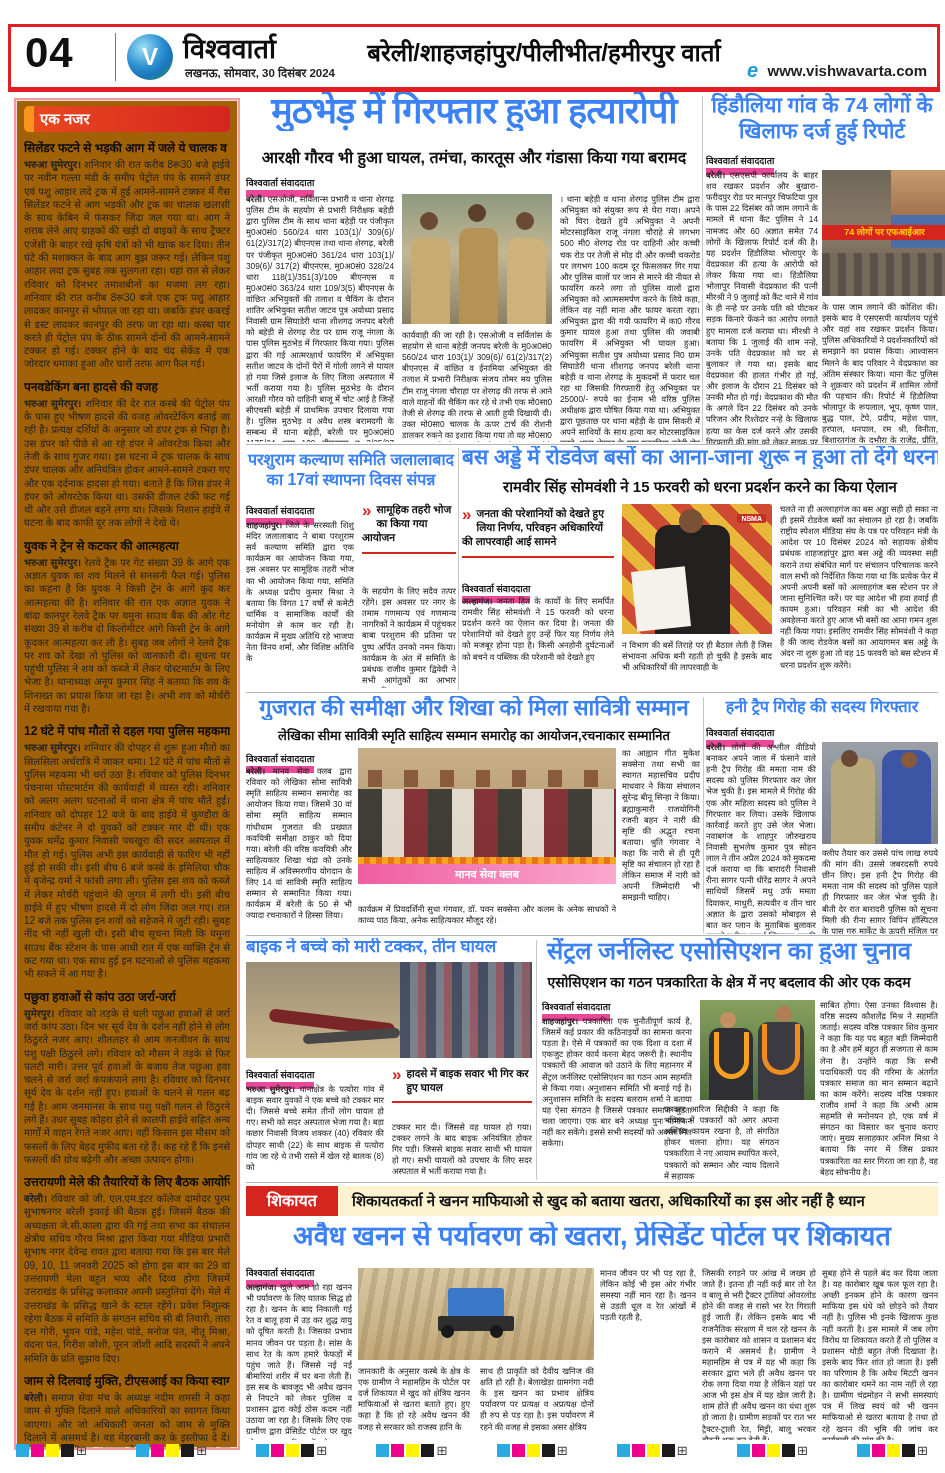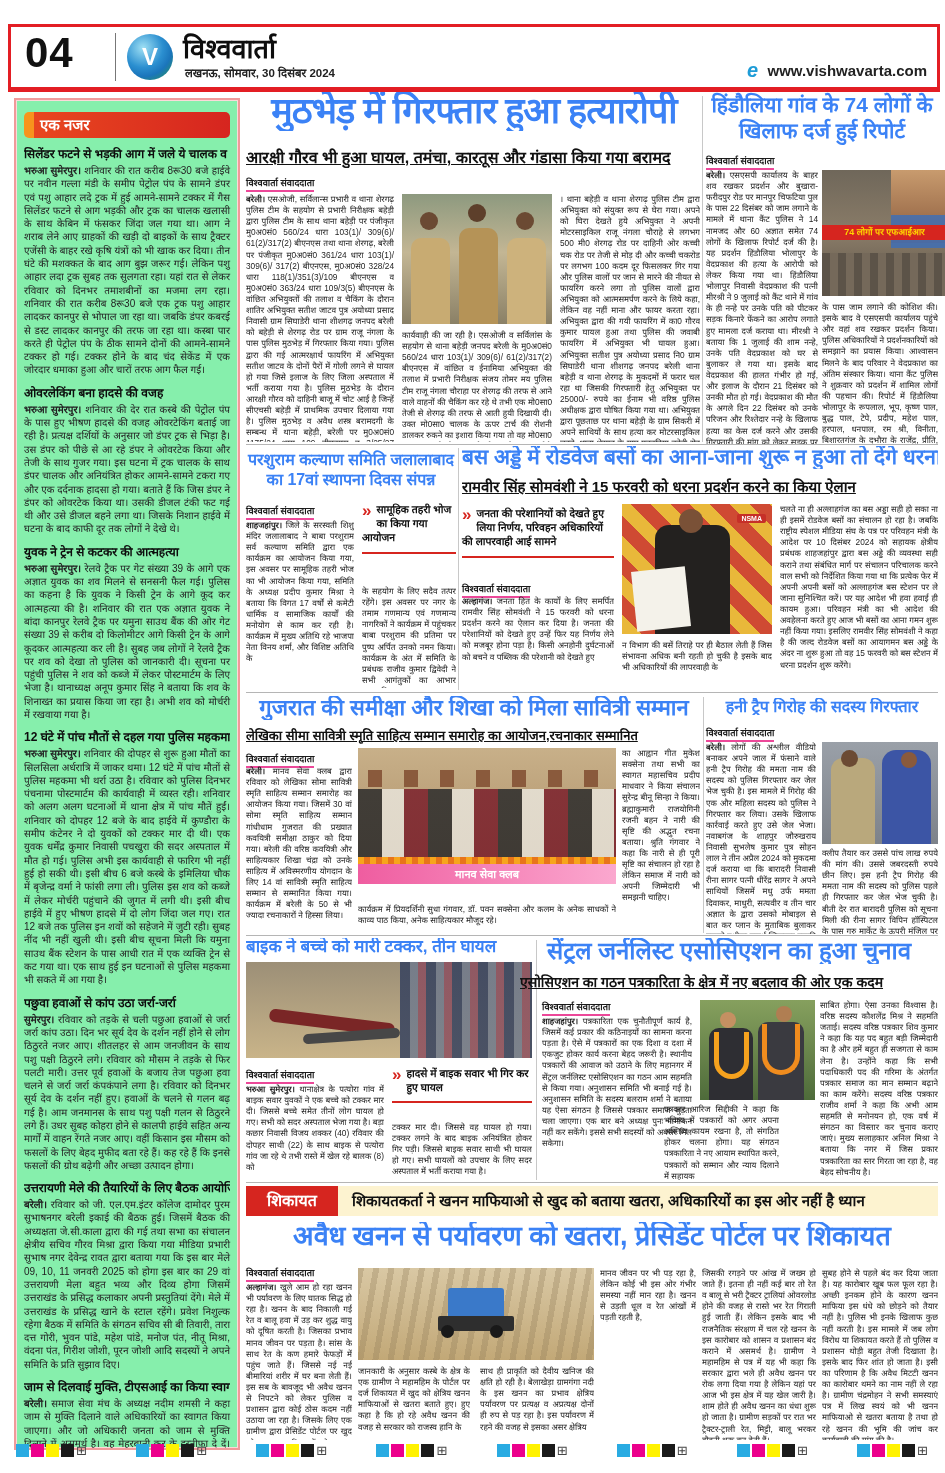--- a/index.html
+++ b/index.html
@@ -11,31 +11,31 @@
   .hdiv{position:absolute;left:104px;top:6px;width:1px;height:48px;background:#777;}
   .logo{position:absolute;left:116px;top:7px;width:46px;height:46px;border-radius:50%;
         background:radial-gradient(circle at 35% 30%,#9fe0f4 0%,#2b8fd0 45%,#1b75bb 65%,#2a9d48 100%);
         display:flex;align-items:center;justify-content:center;color:#fff;font-weight:800;font-size:24px;}
   .brand{position:absolute;left:172px;top:2px;font-size:27px;font-weight:800;color:#0d0d0d;}
   .edline{position:absolute;left:174px;top:38px;font-size:11.5px;font-weight:700;color:#222;}
   .masth{position:absolute;left:318px;top:8px;width:430px;text-align:center;font-size:24px;font-weight:800;color:#0a0a0a;white-space:nowrap;overflow:hidden;}
   .web{position:absolute;right:10px;bottom:6px;font-size:15px;font-weight:800;color:#222;display:flex;align-items:center;gap:4px;}
   .webico{display:inline-block;width:22px;height:22px;border-radius:50%;color:#1e9cd7;font-weight:800;font-style:italic;font-size:20px;line-height:22px;text-align:center;}
   
-  #sb{position:absolute;left:14px;top:98px;width:226px;height:1352px;border:2px solid #f09a9a;box-shadow:0 0 0 1px #fbd9d9 inset;padding:12px 8px;box-sizing:border-box;overflow:hidden;background:#86efac;}
+  #sb{position:absolute;left:14px;top:98px;width:226px;height:1352px;border:2px solid #f09a9a;box-shadow:0 0 0 1px #fbd9d9 inset;padding:6px 8px;box-sizing:border-box;overflow:hidden;background:#a16207;}
   .sbband{position:relative;height:26px;background:linear-gradient(90deg,#f7941d 0,#f7941d 10px,#e8471f 10px,#d6251f 100%);border-radius:5px;color:#fff;font-weight:800;font-size:15px;line-height:26px;padding-left:16px;margin-bottom:4px;}
   .sbh{font-size:12px;font-weight:800;color:#0c0c0c;margin:7px 0 2px;white-space:nowrap;overflow:hidden;}
   .sbb{font-size:10px;line-height:1.33;text-align:justify;color:#222;}
   .dl{font-weight:800;}
   
   .hl{position:absolute;font-weight:800;color:#3b82f6;line-height:1.08;text-align:center;white-space:nowrap;overflow:hidden;}
   .hlw{white-space:normal;}
-  .sub{position:absolute;font-weight:800;color:#111;text-align:left;white-space:nowrap;overflow:hidden;text-decoration:underline;}
+  .sub{position:absolute;font-weight:800;color:#111;text-align:center;white-space:nowrap;overflow:hidden;}
   .col{position:absolute;font-size:8.3px;line-height:1.34;text-align:justify;color:#1d1d1d;overflow:hidden;}
-  .byline{display:inline-block;font-size:9.3px;font-weight:800;border-bottom:2px solid #ec4899;padding-bottom:1px;margin-bottom:3px;}
+  .byline{display:inline-block;font-size:9.3px;font-weight:800;border-bottom:7px solid #ec4899;padding-bottom:1px;margin-bottom:3px;}
   .pq{border-bottom:2px solid #d6251f;padding:2px 0 7px 0;margin-bottom:5px;font-size:10.5px;font-weight:800;line-height:1.35;color:#101010;text-align:left;}
   .pqm{color:#d6251f;font-size:17px;font-weight:800;float:left;margin-right:5px;line-height:1;}
   .vr{position:absolute;width:1px;background:#c8c8c8;}
   .hr{position:absolute;height:1px;background:#b5b5b5;}
   
   .ph{position:absolute;overflow:hidden;background:#b9ac8f;}
   .ps{position:absolute;}
   .cap{position:absolute;left:0;right:0;background:#d6251f;color:#ffd400;font-weight:800;text-align:center;}
   .banner{position:absolute;left:0;right:0;bottom:0;background:linear-gradient(90deg,#ef5da0,#fba8cf);color:#fff;font-weight:800;text-align:center;}
   
@@ -51,35 +51,36 @@
 <body>
 
 <div id="page">
 
   <div id="hdr">
     <div class="pgnum">04</div>
     <div class="hdiv"></div>
     <div class="logo">V</div>
     <div class="brand">विश्ववार्ता</div>
     <div class="edline">लखनऊ,   सोमवार, 30 दिसंबर 2024</div>
+    <div class="masth">बरेली/शाहजहांपुर/पीलीभीत/हमीरपुर वार्ता</div>
     <div class="web">
       <span class="webico">e</span>
       <span>www.vishwavarta.com</span>
     </div>
   </div>
 
   <div id="sb">
     <div class="sbband">एक नजर</div>
 
     <div>
       <div class="sbh">सिलेंडर फटने से भड़की आग में जले ये चालक व खलासी</div>
       <div class="sbb"><b class="dl">भरुआ सुमेरपुर।</b> <span>शनिवार की रात करीब 8रू30 बजे हाईवे पर नवीन गल्ला मंडी के समीप पेट्रोल पंप के सामने डंपर एवं पशु आहार लदे ट्रक में हुई आमने-सामने टक्कर में गैस सिलेंडर फटने से आग भड़की और ट्रक का चालक खलासी के साथ केबिन में फंसकर जिंदा जल गया था। आग ने शराब लेने आए ग्राहकों की खड़ी दो बाइकों के साथ ट्रैक्टर एजेंसी के बाहर रखे कृषि यंत्रों को भी खाक कर दिया। तीन घंटे की मशक्कत के बाद आग बुझ जरूर गई। लेकिन पशु आहार लदा ट्रक सुबह तक सुलगता रहा। यहां रात से लेकर रविवार को दिनभर तमाशबीनों का मजमा लग रहा। शनिवार की रात करीब 8रू30 बजे एक ट्रक पशु आहार लादकर कानपुर से भोपाल जा रहा था। जबकि डंपर कबरई से डस्ट लादकर कानपुर की तरफ जा रहा था। कस्बा पार करते ही पेट्रोल पंप के ठीक सामने दोनों की आमने-सामने टक्कर हो गई। टक्कर होने के बाद चंद सेकेंड में एक जोरदार धमाका हुआ और चारों तरफ आग फैल गई।</span></div>
     </div>
     <div>
-      <div class="sbh">ओवरलेकिंग बना हादसे की वजह</div>
+      <div class="sbh">पनवडेकिंग बना हादसे की वजह</div>
       <div class="sbb"><b class="dl">भरुआ सुमेरपुर।</b> <span>शनिवार की देर रात कस्बे की पेट्रोल पंप के पास हुए भीषण हादसे की वजह ओवरटेकिंग बताई जा रही है। प्रत्यक्ष दर्शियों के अनुसार जो डंपर ट्रक से भिड़ा है। उस डंपर को पीछे से आ रहे डंपर ने ओवरटेक किया और तेजी के साथ गुजर गया। इस घटना में ट्रक चालक के साथ डंपर चालक और अनियंत्रित होकर आमने-सामने टकरा गए और एक दर्दनाक हादसा हो गया। बताते हैं कि जिस डंपर ने डंपर को ओवरटेक किया था। उसकी डीजल टंकी फट गई थी और उसे डीजल बहने लगा था। जिसके निशान हाईवे में घटना के बाद काफी दूर तक लोगों ने देखे थे।</span></div>
     </div>
     <div>
       <div class="sbh">युवक ने ट्रेन से कटकर की आत्महत्या</div>
       <div class="sbb"><b class="dl">भरुआ सुमेरपुर।</b> <span>रेलवे ट्रैक पर गेट संख्या 39 के आगे एक अज्ञात युवक का शव मिलने से सनसनी फैल गई। पुलिस का कहना है कि युवक ने किसी ट्रेन के आगे कूद कर आत्महत्या की है। शनिवार की रात एक अज्ञात युवक ने बांदा कानपुर रेलवे ट्रैक पर यमुना साउथ बैंक की ओर गेट संख्या 39 से करीब दो किलोमीटर आगे किसी ट्रेन के आगे कूदकर आत्महत्या कर ली है। सुबह जब लोगों ने रेलवे ट्रैक पर शव को देखा तो पुलिस को जानकारी दी। सूचना पर पहुंची पुलिस ने शव को कब्जे में लेकर पोस्टमार्टम के लिए भेजा है। थानाध्यक्ष अनूप कुमार सिंह ने बताया कि शव के शिनाख्त का प्रयास किया जा रहा है। अभी शव को मोर्चरी में रखवाया गया है।</span></div>
     </div>
     <div>
       <div class="sbh">12 घंटे में पांच मौतों से दहल गया पुलिस महकमा</div>
       <div class="sbb"><b class="dl">भरुआ सुमेरपुर।</b> <span>शनिवार की दोपहर से शुरू हुआ मौतों का सिलसिला अर्धरात्रि में जाकर थमा। 12 घंटे में पांच मौतों से पुलिस महकमा भी थर्रा उठा है। रविवार को पुलिस दिनभर पंचनामा पोस्टमार्टम की कार्यवाही में व्यस्त रही। शनिवार को अलग अलग घटनाओं में थाना क्षेत्र में पांच मौतें हुईं। शनिवार को दोपहर 12 बजे के बाद हाईवे में कुण्डौरा के समीप कंटेनर ने दो युवकों को टक्कर मार दी थी। एक युवक धर्मेंद्र कुमार निवासी पचखुरा की सदर अस्पताल में मौत हो गई। पुलिस अभी इस कार्यवाही से फारिग भी नहीं हुई हो सकी थी। इसी बीच 6 बजे कस्बे के इमिलिया चौक में बृजेन्द्र वर्मा ने फांसी लगा ली। पुलिस इस शव को कब्जे में लेकर मोर्चरी पहुंचाने की जुगत में लगी थी। इसी बीच हाईवे में हुए भीषण हादसे में दो लोग जिंदा जल गए। रात 12 बजे तक पुलिस इन शवों को सहेजने में जुटी रही। सुबह नींद भी नहीं खुली थी। इसी बीच सूचना मिली कि यमुना साउथ बैंक स्टेशन के पास आधी रात में एक व्यक्ति ट्रेन से कट गया था। एक साथ हुई इन घटनाओं से पुलिस महकमा भी सकते में आ गया है।</span></div>
     </div>

